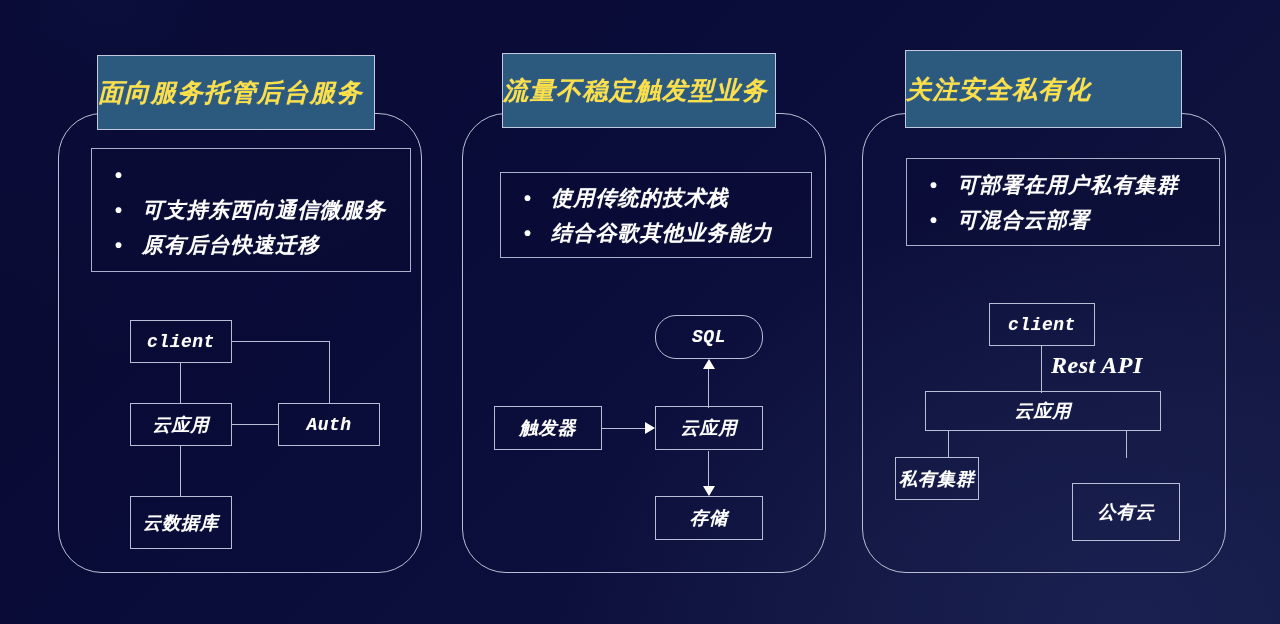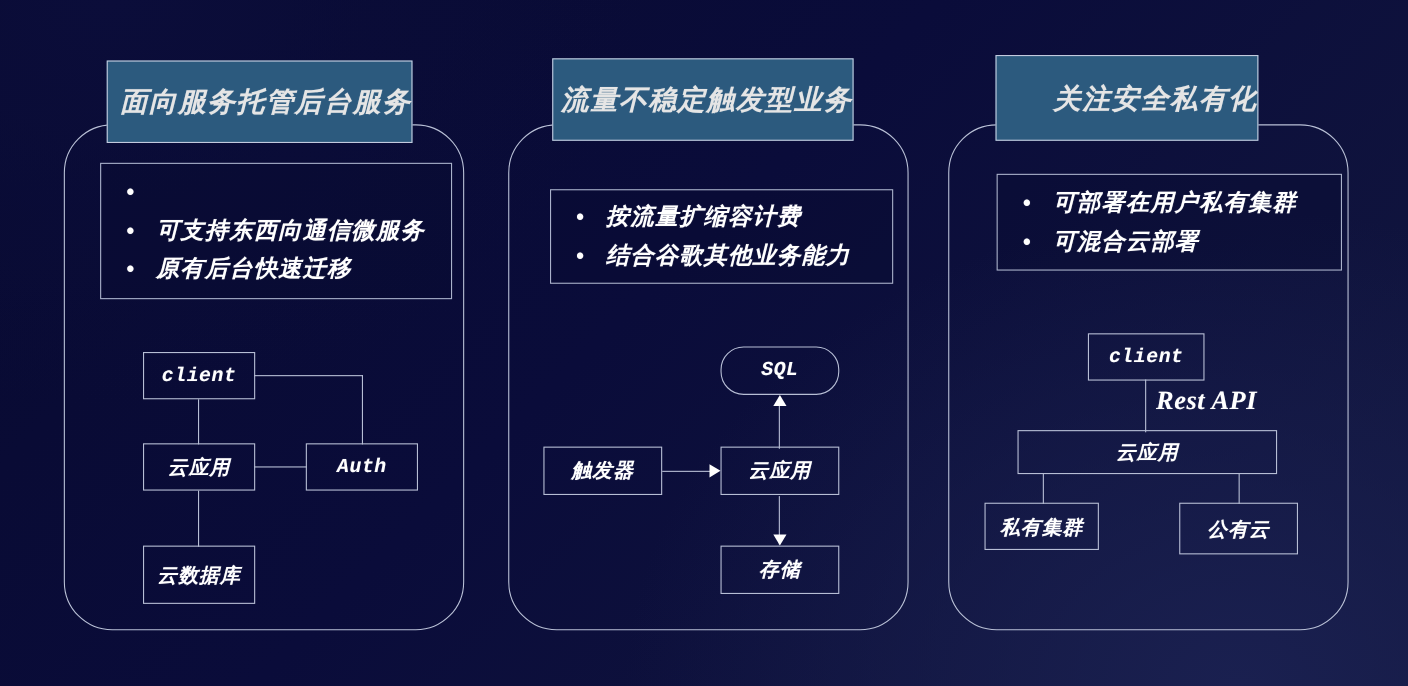--- a/index.html
+++ b/index.html
@@ -34,27 +34,27 @@
 
   
   .chip {
     position: absolute;
     box-sizing: border-box;
     background: #2c5a7e;
     border: 1.6px solid #c3cad e;
     border: 1.6px solid #c3cade;
     display: flex;
     align-items: center;
-    justify-content: flex-end;
+    justify-content: flex-start;
     text-align: center;
     font-weight: bold;
     font-size: 25px;
     letter-spacing: 1.5px;
     font-style: italic;
-    color: #e5e5e5;
+    color: #fde047;
     text-shadow: 0 0 1px rgba(255,255,255,.35);
   }
 
   
   .bulletbox {
     position: absolute;
     box-sizing: border-box;
     border: 1.4px solid #aab2cb;
     background: rgba(9,11,50,0.35);
     padding: 14px 10px 14px 14px;
@@ -197,21 +197,21 @@
 
   <div class="capsule" style="left:462px; top:113px; width:364px; height:460px;"></div>
 
   <div class="chip" style="left:502px; top:53px; width:274px; height:75px;">
     <span>流量不稳定触发型业务</span>
   </div>
 
   <div class="bulletbox" style="left:500px; top:172px; width:312px; height:86px;">
     <div class="bullet">
       <span class="dot">•</span>
-      <span class="btxt">按流量扩缩容计费</span>
+      <span class="btxt">使用传统的技术栈</span>
     </div>
     <div class="bullet">
       <span class="dot">•</span>
       <span class="btxt">结合谷歌其他业务能力</span>
     </div>
   </div>
 
   <div class="ln h" style="left:602px; top:428px; width:50px;"></div>
   <div class="arrow right" style="left:645px; top:422px;"></div>
 
@@ -229,21 +229,21 @@
   </div>
   <div class="node" style="left:655px; top:406px; width:108px; height:44px;">
     <span>云应用</span>
   </div>
   <div class="node" style="left:655px; top:496px; width:108px; height:44px;">
     <span>存储</span>
   </div>
 
   <div class="capsule" style="left:862px; top:113px; width:364px; height:460px;"></div>
 
-  <div class="chip" style="left:905px; top:50px; width:239px; height:78px;">
+  <div class="chip" style="left:905px; top:50px; width:277px; height:78px;">
     <span>关注安全私有化</span>
   </div>
 
   <div class="bulletbox" style="left:906px; top:158px; width:314px; height:88px;">
     <div class="bullet">
       <span class="dot">•</span>
       <span class="btxt">可部署在用户私有集群</span>
     </div>
     <div class="bullet">
       <span class="dot">•</span>
@@ -257,20 +257,20 @@
   <div class="ln v" style="left:948px; top:430px; height:28px;"></div>
 
   <div class="ln v" style="left:1126px; top:430px; height:28px;"></div>
 
   <div class="node latin" style="left:989px; top:303px; width:106px; height:43px;">
     <span>client</span>
   </div>
   <div class="node" style="left:925px; top:391px; width:236px; height:40px;">
     <span>云应用</span>
   </div>
-  <div class="node" style="left:895px; top:457px; width:104px; height:43px;">
+  <div class="node" style="left:895px; top:457px; width:84px; height:43px;">
     <span>私有集群</span>
   </div>
-  <div class="node" style="left:1072px; top:457px; width:108px; height:47px;">
+  <div class="node" style="left:1072px; top:483px; width:108px; height:58px;">
     <span>公有云</span>
   </div>
 
 </div>
 
 </body></html>

